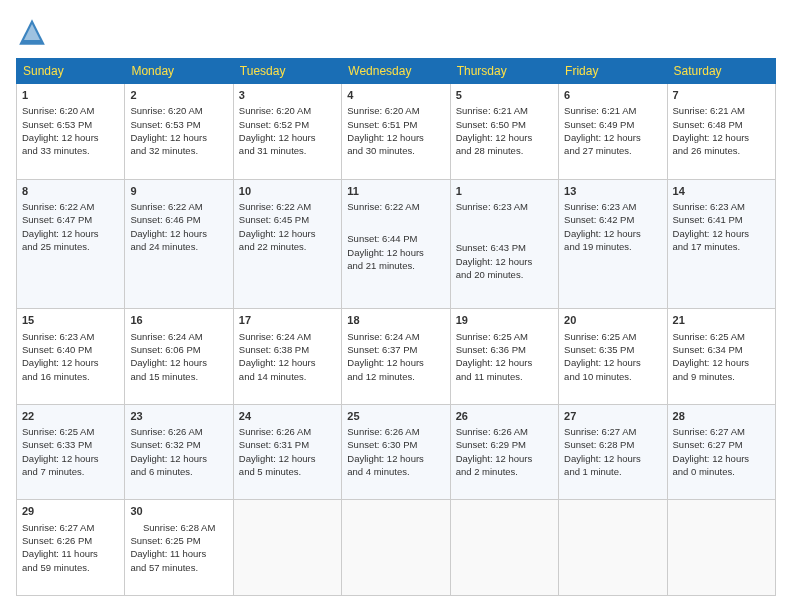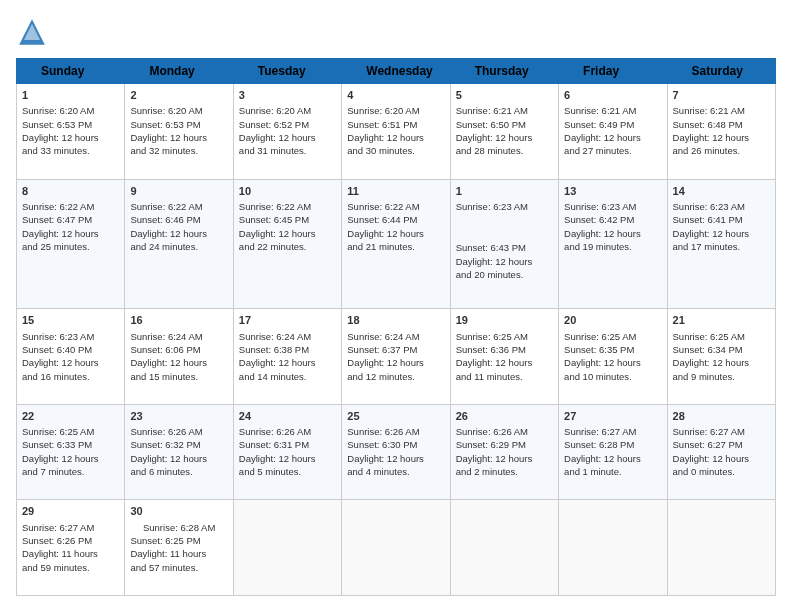--- a/index.html
+++ b/index.html
@@ -55,24 +55,24 @@
     }
     .calendar {
       flex: 1;
       border: 1px solid #ccc;
       border-collapse: collapse;
       width: 100%;
       table-layout: fixed;
     }
     .calendar th {
       background: #1a6eb5;
-      color: #000000;
+      color: #fde047;
       font-size: 12px;
-      font-weight: bold;
-      padding: 5px 24px;
+      font-weight: normal;
+      padding: 5px 6px;
       text-align: left;
       border: 1px solid #1a6eb5;
     }
     .calendar td {
       border: 1px solid #ccc;
       vertical-align: top;
       padding: 4px 5px;
       font-size: 9.5px;
       color: #333;
       line-height: 1.4;
@@ -194,21 +194,21 @@
           <td>
             <span class="day-num">10</span>
             <span style="display: block;">Sunrise: 6:22 AM</span>
             <span style="display: block;">Sunset: 6:45 PM</span>
             <span style="display: block;">Daylight: 12 hours</span>
             <span style="display: block;">and 22 minutes.</span>
           </td>
           <td>
             <span class="day-num">11</span>
             <span style="display: block;">Sunrise: 6:22 AM</span>
-            <span style="display: block;">Sunset: 6:44 PM</span>
+            <span style="display: block; margin-top: 19px;">Sunset: 6:44 PM</span>
             <span style="display: block;">Daylight: 12 hours</span>
             <span style="display: block;">and 21 minutes.</span>
           </td>
           <td>
             <span class="day-num">1</span>
             <span style="display: block;">Sunrise: 6:23 AM</span>
             <span style="display: block; margin-top: 28px;">Sunset: 6:43 PM</span>
             <span style="display: block;">Daylight: 12 hours</span>
             <span style="display: block;">and 20 minutes.</span>
           </td>

